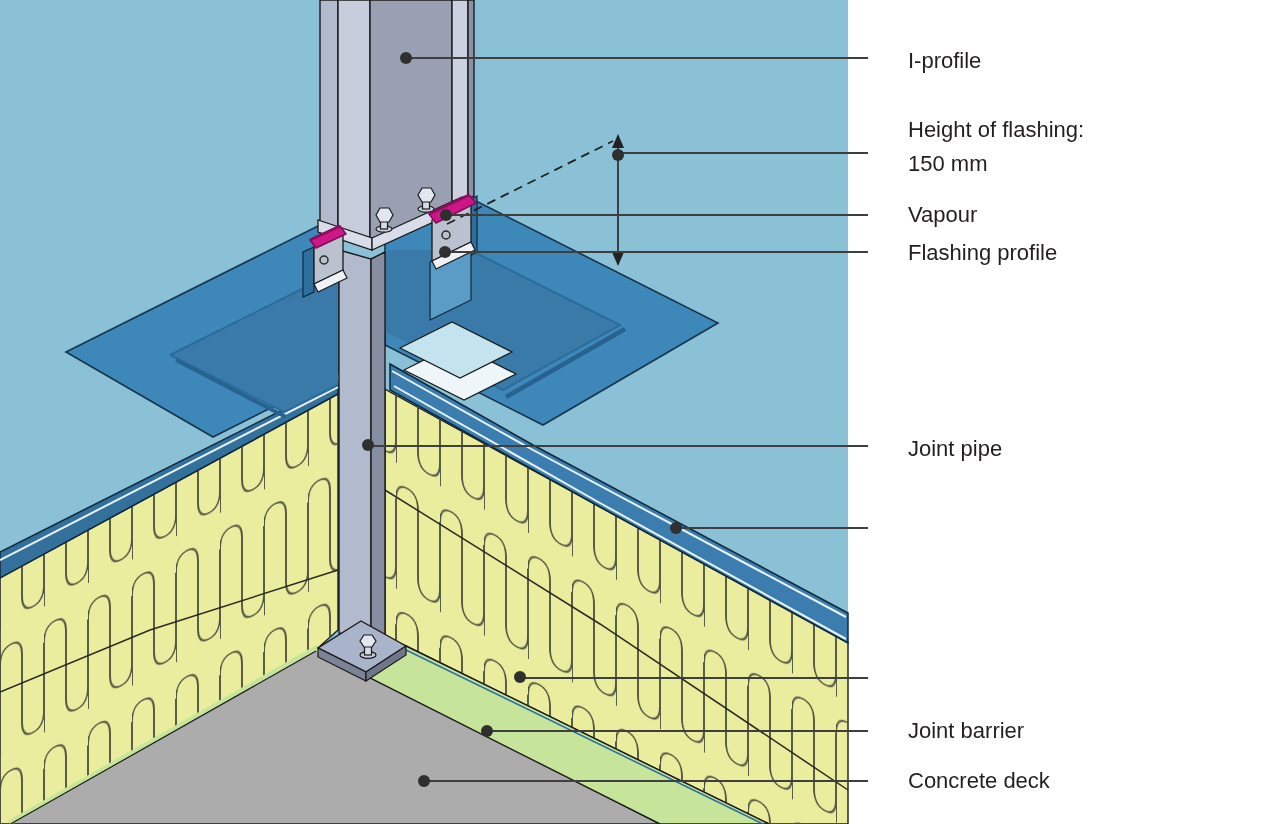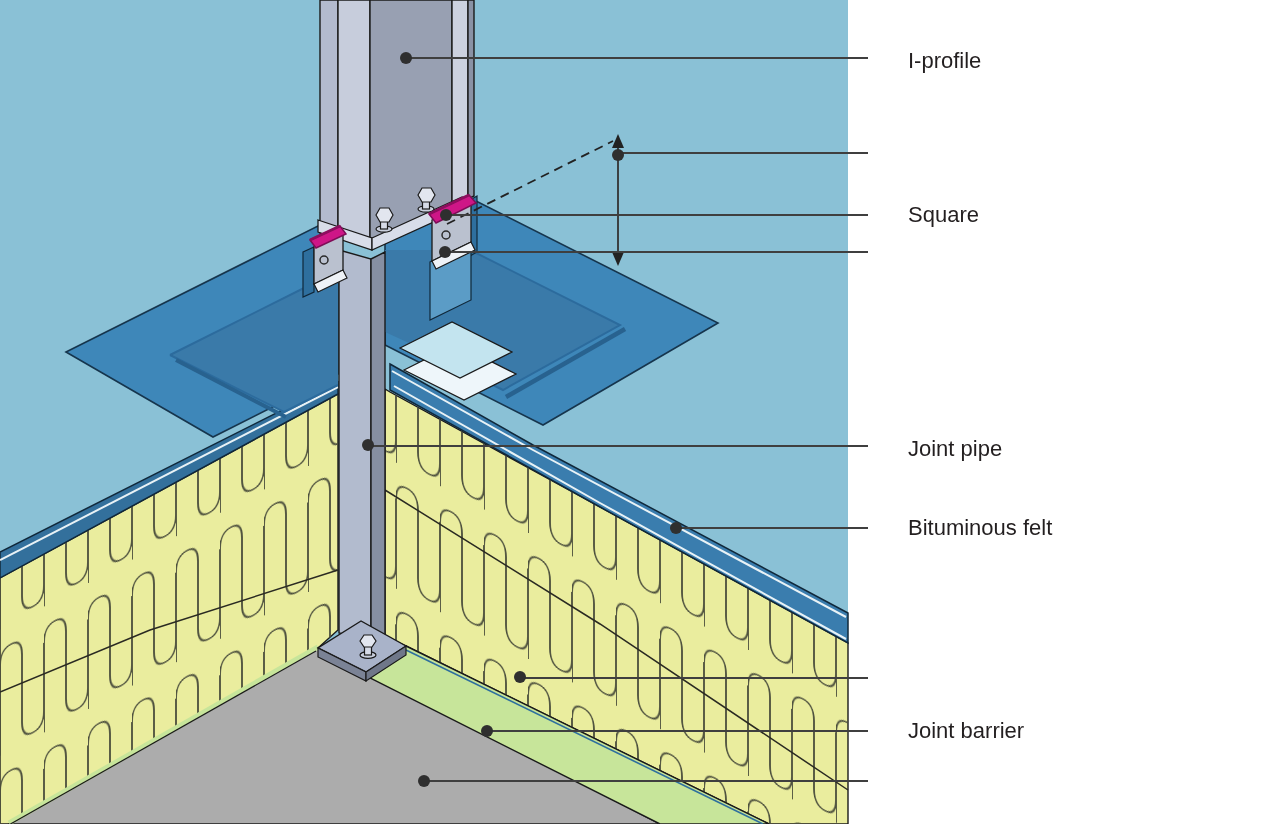--- a/index.html
+++ b/index.html
@@ -162,26 +162,33 @@
     <circle cx="676" cy="528" r="6"></circle>
     <circle cx="520" cy="677" r="6"></circle>
     <circle cx="487" cy="731" r="6"></circle>
     <circle cx="424" cy="781" r="6"></circle>
   </g>
 </svg>
 
 <div class="label" style="top:44px">
   <span>I-profile</span>
 </div>
+<div class="label" style="top:113px">
+  <span>Height of flashing:</span><br>
+  <span>150 mm</span>
+</div>
 <div class="label" style="top:198px">
-  <span>Square</span>
+  <span>Vapour</span>
+</div>
+<div class="label" style="top:236px">
+  <span>Flashing profile</span>
 </div>
 <div class="label" style="top:432px">
   <span>Joint pipe</span>
 </div>
-<div class="label" style="top:511px">
-  <span>Bituminous felt</span>
-</div>
 <div class="label" style="top:714px">
   <span>Joint barrier</span>
+</div>
+<div class="label" style="top:764px">
+  <span>Concrete deck</span>
 </div>
 
 </div>
 
 </body></html>

